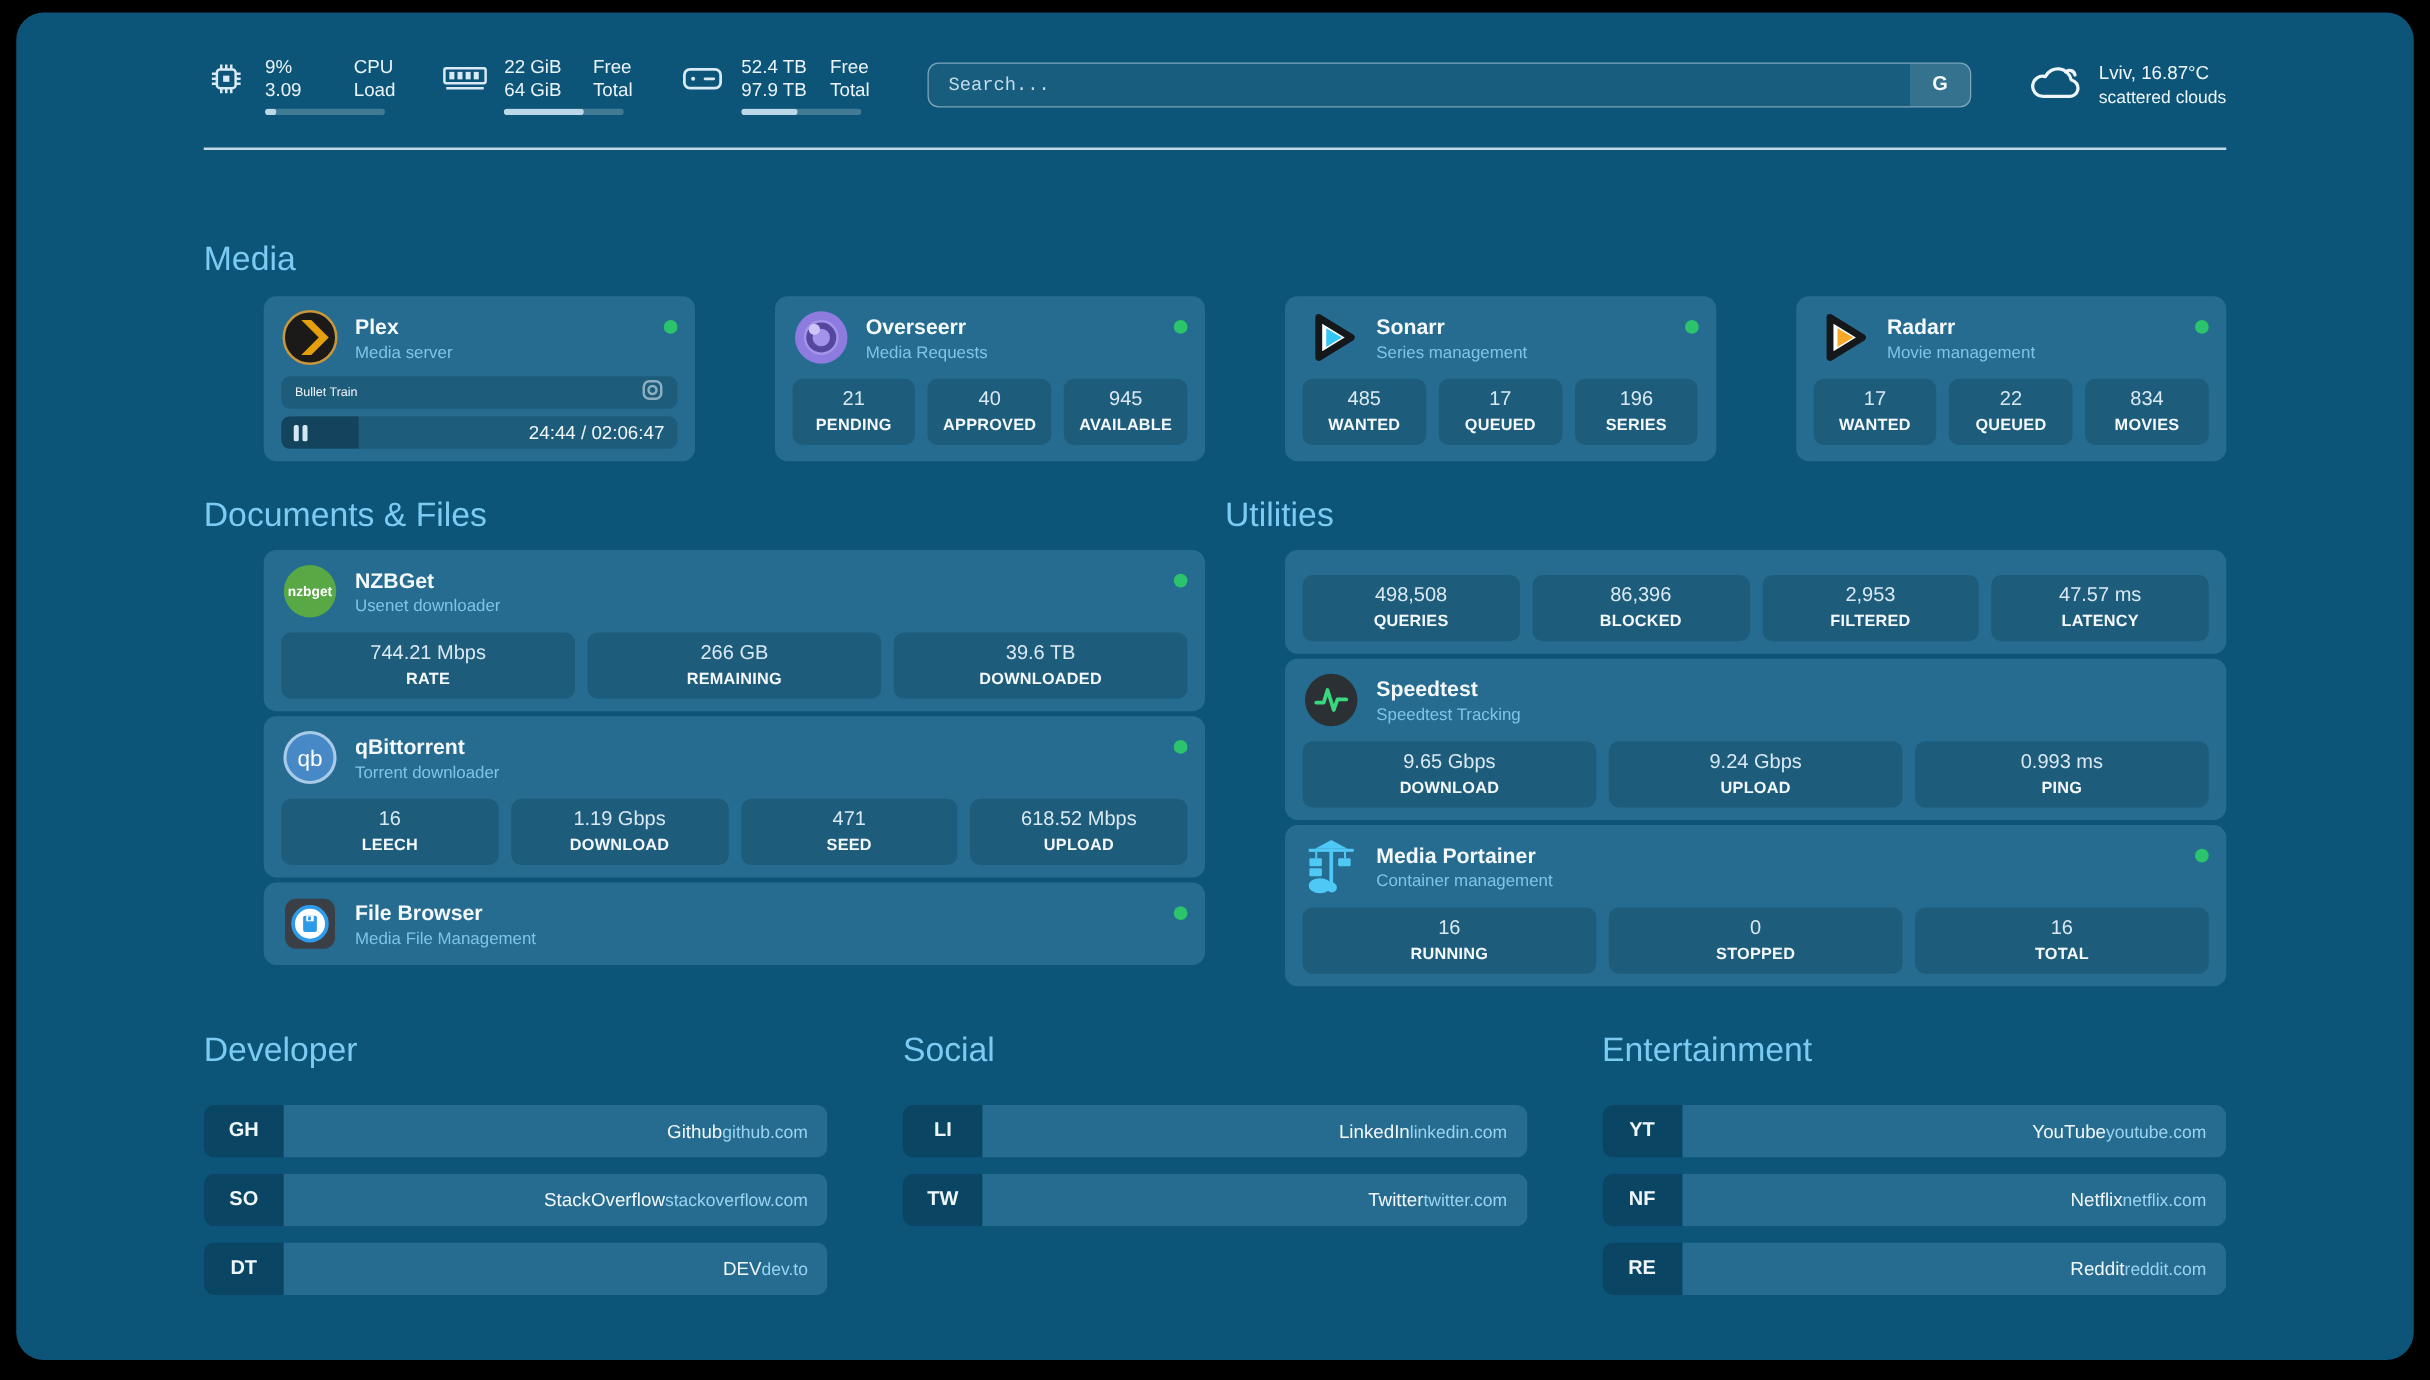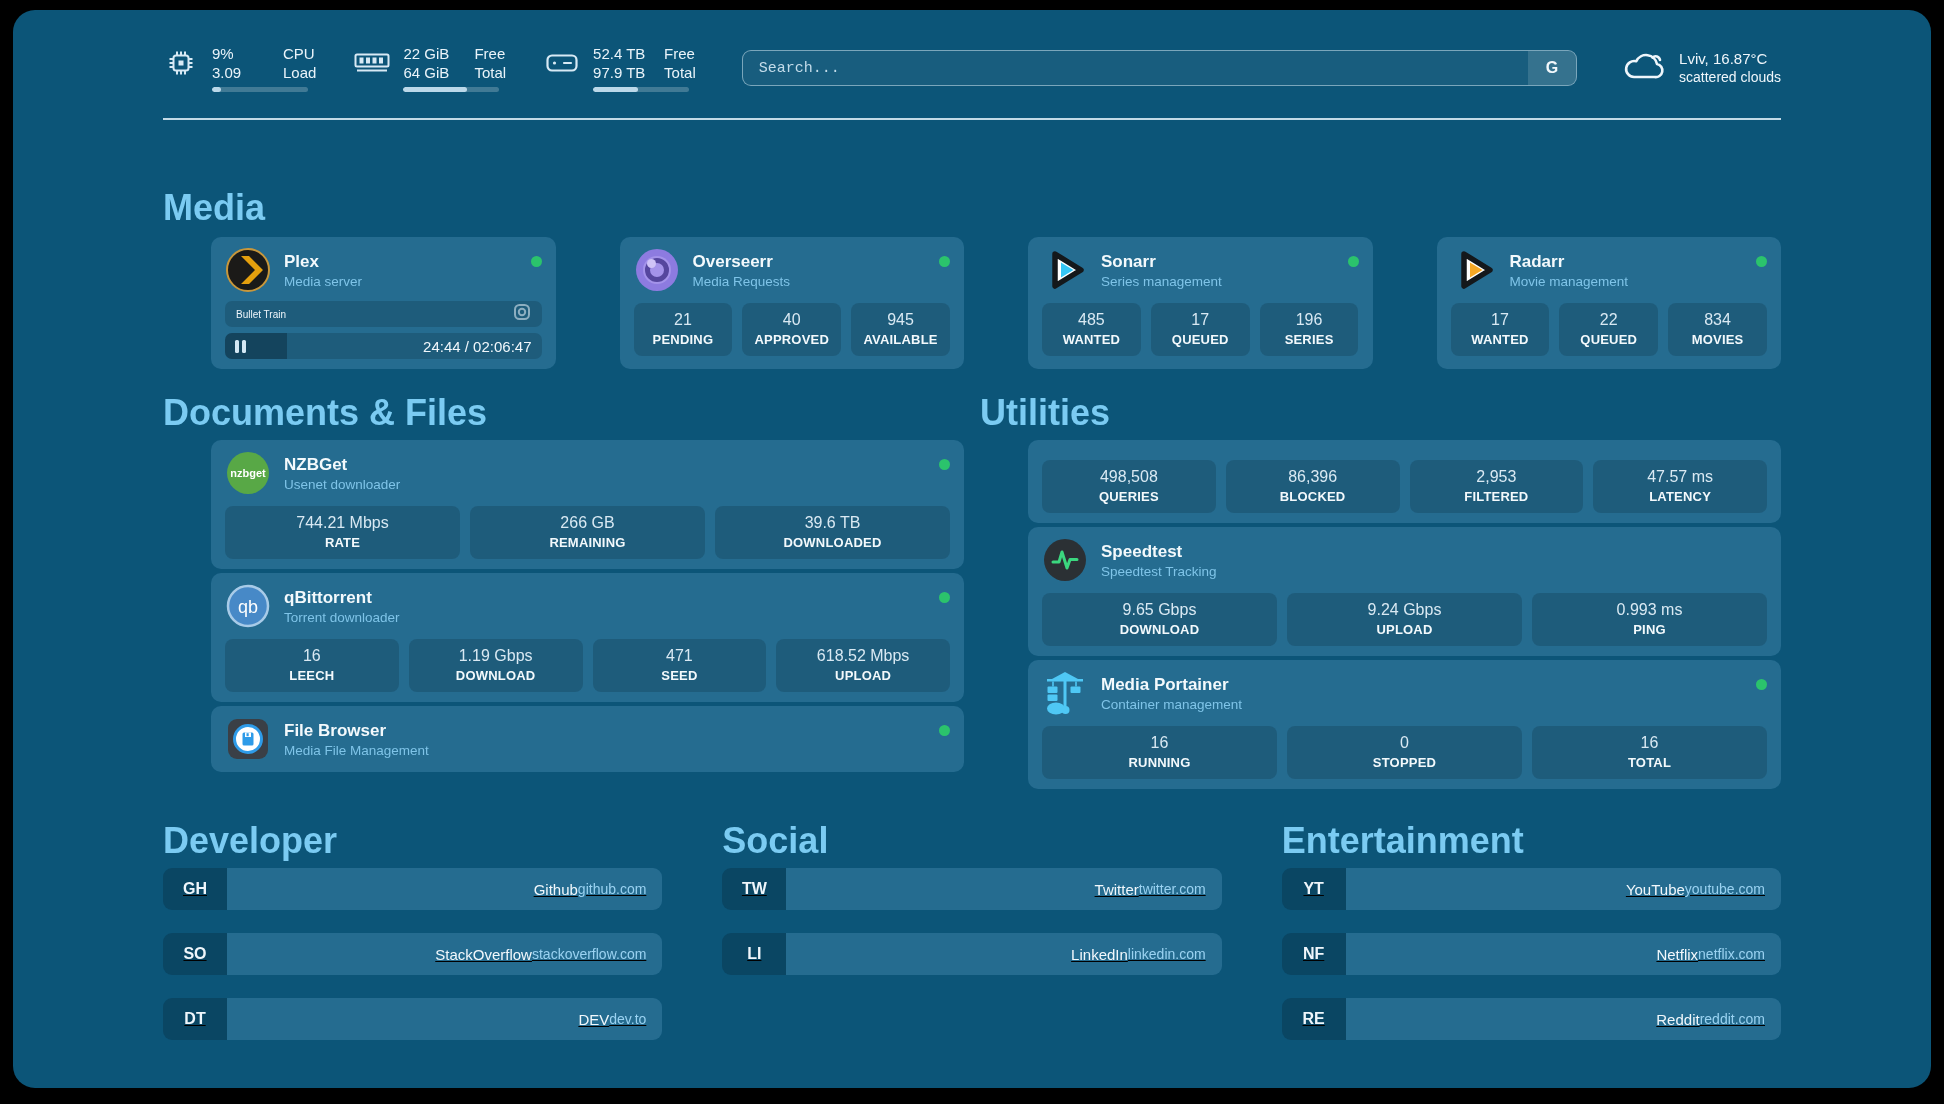--- a/index.html
+++ b/index.html
@@ -23,21 +23,21 @@
   .search-engine { width:48px; display:flex; align-items:center; justify-content:center; background:rgba(255,255,255,0.13); color:#F2F8FC; font-size:16px; font-weight:600; cursor:pointer; }
 
   .weather { display:flex; align-items:center; gap:14px; color:#EFF6FB; }
   .weather-text { display:flex; flex-direction:column; line-height:19px; white-space:nowrap; }
   .weather-line1 { font-size:15px; }
   .weather-line2 { font-size:14px; }
 
   .divider { margin-top:26px; border-bottom:2px solid rgba(228,242,249,0.85); }
 
   
-  .section-h { font-size:36px; font-weight:700; color:#7BCBF2; line-height:31px; }
+  .section-h { font-size:27px; font-weight:400; color:#7BCBF2; line-height:31px; }
   .media-h { margin-top:72px; }
   .media-grid { display:grid; grid-template-columns:repeat(4,1fr); gap:16px; margin-top:14px; }
 
   .card { background:#256C90; border-radius:10px; padding:10px 14px; cursor:pointer;margin-left:48px; }
   .card-head { display:flex; align-items:center; gap:13px; }
   .icon-48 { width:46px; height:46px; flex:0 0 auto; display:flex; align-items:center; justify-content:center; }
   .card-titles { flex:1; min-width:0; }
   .card-title { font-size:17px; font-weight:700; color:#F3F9FC; line-height:21px; white-space:nowrap; }
   .card-sub { font-size:13.5px; color:#7FC4E8; line-height:17px; margin-top:1px; white-space:nowrap; }
   .dot { width:11px; height:11px; border-radius:50%; background:#2BC36C; align-self:flex-start; margin-top:9px; flex:0 0 auto; }
@@ -54,21 +54,21 @@
   .plex-fill { position:absolute; left:0; top:0; bottom:0; background:rgba(5,30,45,0.38); }
   .pause { position:relative; display:flex; gap:3.5px; cursor:pointer; }
   .pause i { display:block; width:3.5px; height:13px; background:#D4E8F4; border-radius:1.5px; }
   .plex-time { position:relative; font-size:15px; color:#F0F7FB; white-space:nowrap; }
 
   .two-col { display:grid; grid-template-columns:1fr 1fr; column-gap:16px; margin-top:28px; }
   .col-stack { display:flex; flex-direction:column; gap:4px; margin-top:12px; }
 
   
   .bookmarks { display:grid; grid-template-columns:repeat(3,1fr); column-gap:60px; margin-top:36px; }
-  .bm-stack { display:flex; flex-direction:column; gap:23px; margin-top:12px;text-decoration:underline; }
+  .bm-stack { display:flex; flex-direction:column; gap:13px; margin-top:28px; }
   .bm-row { display:flex; height:42px; border-radius:9px; overflow:hidden; cursor:pointer; }
   .bm-abbr { width:64px; background:rgba(8,36,52,0.3); color:#EFF6FB; font-weight:700; font-size:16px; display:flex; align-items:center; justify-content:center; flex:0 0 auto; }
   .bm-body { flex:1; background:#256C90; display:flex; align-items:center; justify-content:flex-end; padding:0 16px; }
   .bm-name { font-size:15px; color:#F2F8FC; }
   .bm-url { font-size:14px; color:#9AD2F1; }
 
   svg text { font-family:"Liberation Sans",sans-serif; }
 </style>
 </head>
 <body>
@@ -515,31 +515,31 @@
               <span class="bm-url">dev.to</span>
             </span>
           </div>
         </div>
       </div>
 
       <div>
         <div class="section-h">Social</div>
         <div class="bm-stack">
           <div class="bm-row">
+            <span class="bm-abbr">LI</span>
+            <span class="bm-body">
+              <span class="bm-name">LinkedIn</span>
+              <span class="bm-url">linkedin.com</span>
+            </span>
+          </div>
+          <div class="bm-row">
             <span class="bm-abbr">TW</span>
             <span class="bm-body">
               <span class="bm-name">Twitter</span>
               <span class="bm-url">twitter.com</span>
-            </span>
-          </div>
-          <div class="bm-row">
-            <span class="bm-abbr">LI</span>
-            <span class="bm-body">
-              <span class="bm-name">LinkedIn</span>
-              <span class="bm-url">linkedin.com</span>
             </span>
           </div>
         </div>
       </div>
 
       <div>
         <div class="section-h">Entertainment</div>
         <div class="bm-stack">
           <div class="bm-row">
             <span class="bm-abbr">YT</span>

